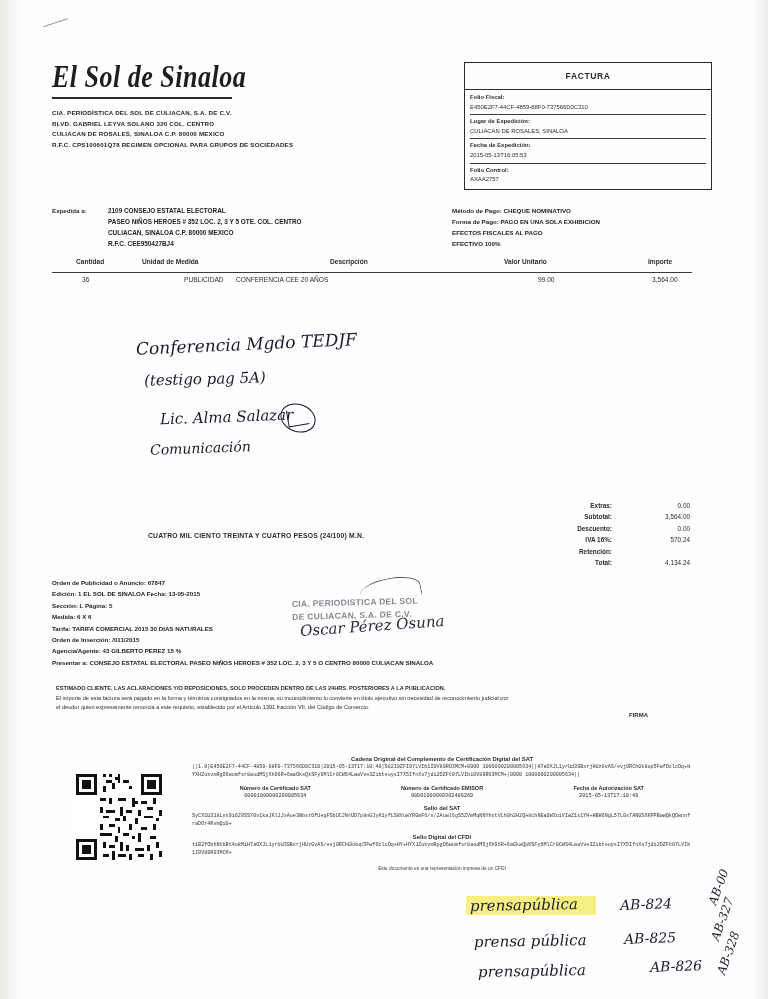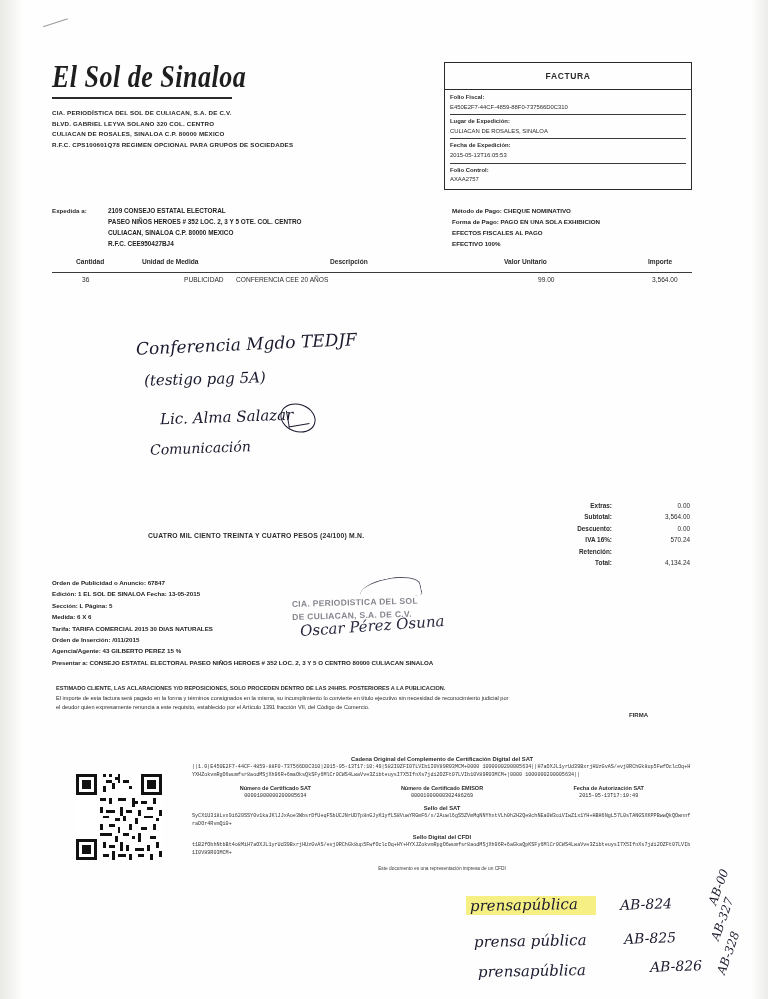--- a/index.html
+++ b/index.html
@@ -67,21 +67,21 @@
     font-size: 6.2px;
     line-height: 10.5px;
     font-weight: bold;
     color: #262626;
     letter-spacing: 0.2px;
   }
 
   
   .factura-box {
     position: absolute;
-    left: 444px; top: 62px;
+    left: 464px; top: 62px;
     width: 246px;
     border: 1px solid #2a2a2a;
   }
   .factura-title {
     text-align: center;
     font-size: 8.5px;
     font-weight: bold;
     padding: 8px 0 8px 0;
     border-bottom: 1px solid #2a2a2a;
     letter-spacing: 0.6px;

